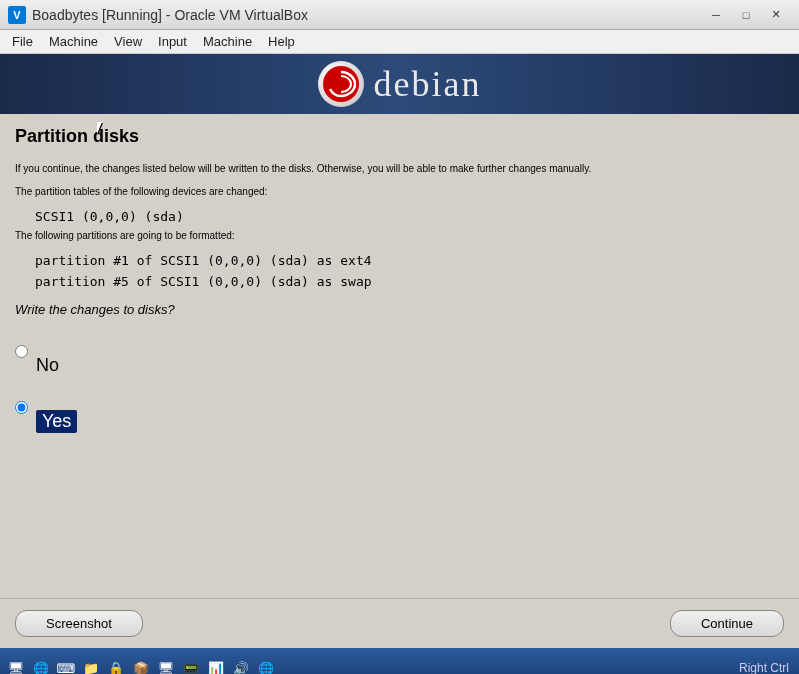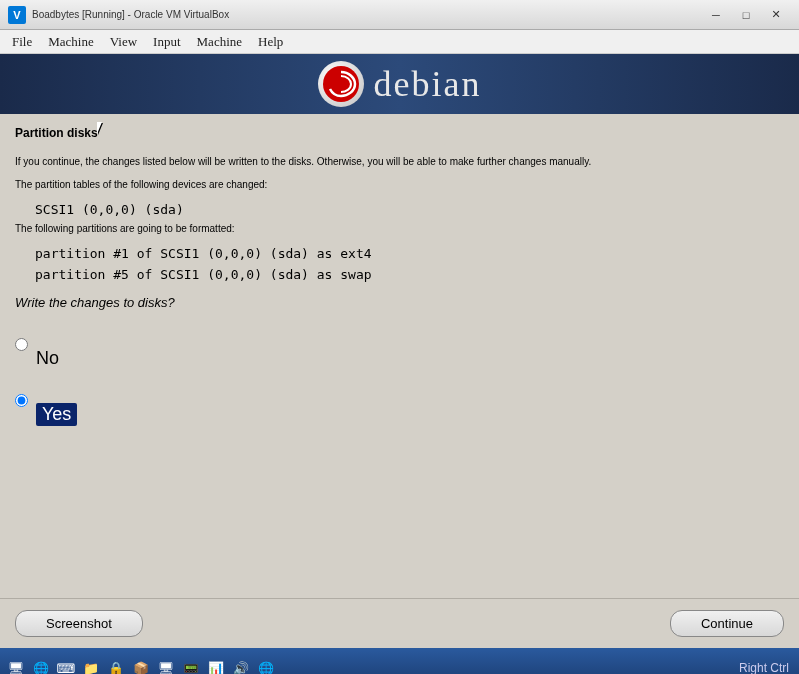--- a/index.html
+++ b/index.html
@@ -30,21 +30,21 @@
       border-radius: 2px;
       display: flex;
       align-items: center;
       justify-content: center;
       font-size: 11px;
       color: white;
       font-weight: bold;
     }
     #titlebar-text {
       flex: 1;
-      font-size: 10px;
+      font-size: 14px;
       color: #333;
     }
     #titlebar-buttons {
       display: flex;
       gap: 0;
     }
     .title-btn {
       width: 30px;
       height: 20px;
       display: flex;
@@ -58,21 +58,20 @@
     }
 
     
     #menubar {
       background: #f0f0f0;
       height: 24px;
       display: flex;
       align-items: center;
       border-bottom: 1px solid #ccc;
       padding: 0 4px;
-      font-family: Liberation Serif, serif;
     }
     .menu-item {
       padding: 3px 8px;
       font-size: 13px;
       color: #222;
       cursor: pointer;
       height: 100%;
       display: flex;
       align-items: center;
     }
@@ -115,21 +114,21 @@
     }
 
     
     #installer-area {
       background: #d4d0c8;
       flex: 1;
       padding: 12px 15px;
       height: 484px;
     }
     #page-heading {
-      font-size: 12px;
+      font-size: 18px;
       font-weight: bold;
       color: #000;
       margin-bottom: 12px;
     }
     #content-box {
       background: #d4d0c8;
       padding: 2px 0;
     }
     .content-text {
       font-size: 10px;

